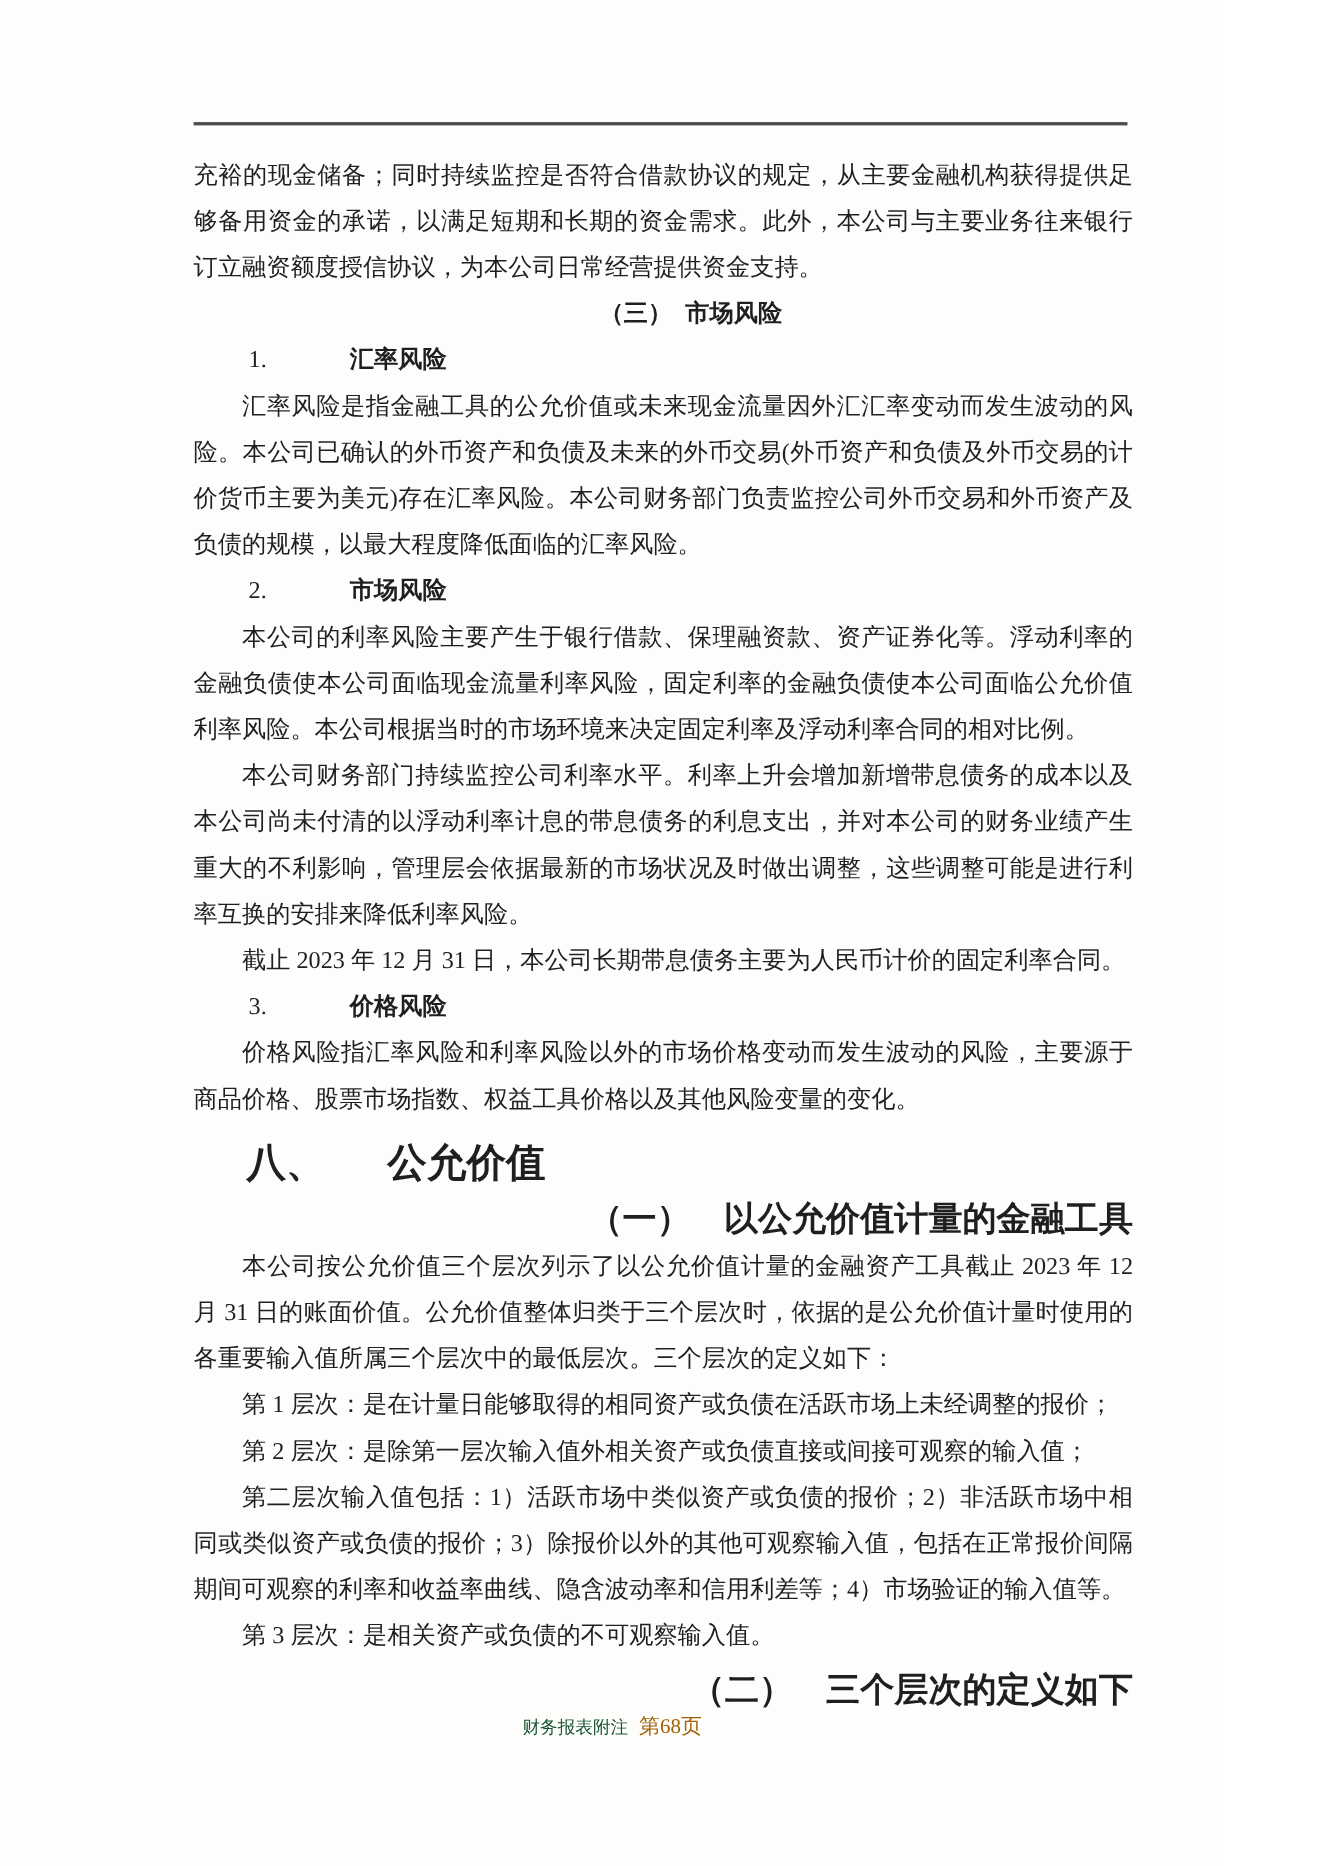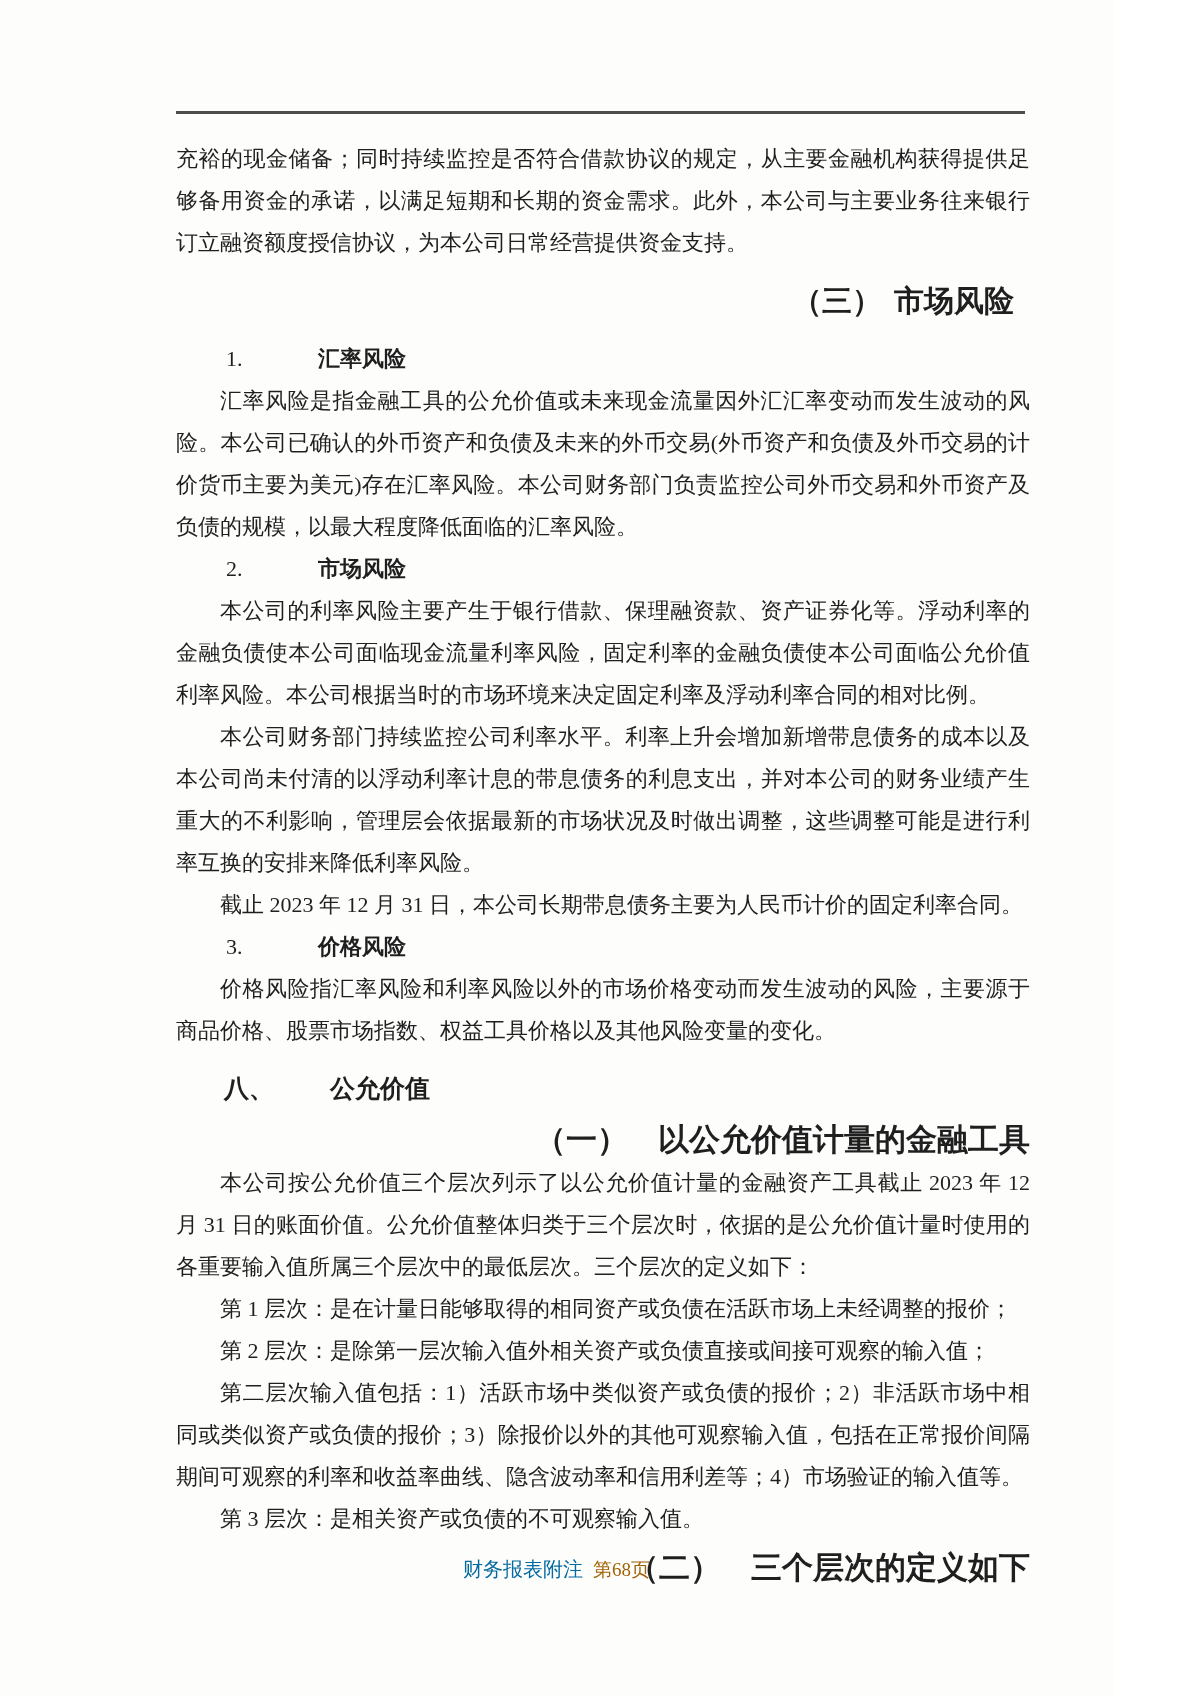--- a/index.html
+++ b/index.html
@@ -34,47 +34,47 @@
     text-align: justify;
   }
   .para {
     margin: 0;
     text-indent: 2em;
   }
   .para.no-indent {
     text-indent: 0;
   }
   .h-sub {
-    margin: 16px;
+    margin: 0;
     padding-left: 50px;
-    font-size: 30px;
+    font-size: 22px;
     line-height: 42px;
     font-weight: bold;
-    text-align: right;
+    text-align: center;
   }
   .h-sub .h-num {
     margin-right: 12px;
   }
   .h-numbered {
     margin: 0;
     padding-left: 50px;
     font-size: 22px;
     line-height: 42px;
     font-weight: bold;
     text-align: left;
   }
   .h-numbered .h-num {
     font-weight: normal;
     display: inline-block;
     width: 92px;
   }
   .h-main {
     margin: 14px 0 6px 0;
     padding-left: 48px;
-    font-size: 25px;
+    font-size: 36px;
     line-height: 46px;
     font-weight: bold;
     text-align: left;
   }
   .h-main .h-num {
     margin-right: 56px;
   }
   .h-section {
     margin: 6px 0 0 0;
     padding-left: 48px;
@@ -88,22 +88,22 @@
   }
   .footer {
     position: absolute;
     left: 0;
     right: 0;
     top: 1556px;
     text-align: center;
     white-space: nowrap;
   }
   .footer-title {
-    font-size: 20px;
-    color: #0369a1;
+    font-size: 16px;
+    color: #14532d;
   }
   .footer-page {
     font-size: 19px;
     margin-left: 10px;
     color: #a16207;
   }
 </style>
 </head>
 <body>
 

